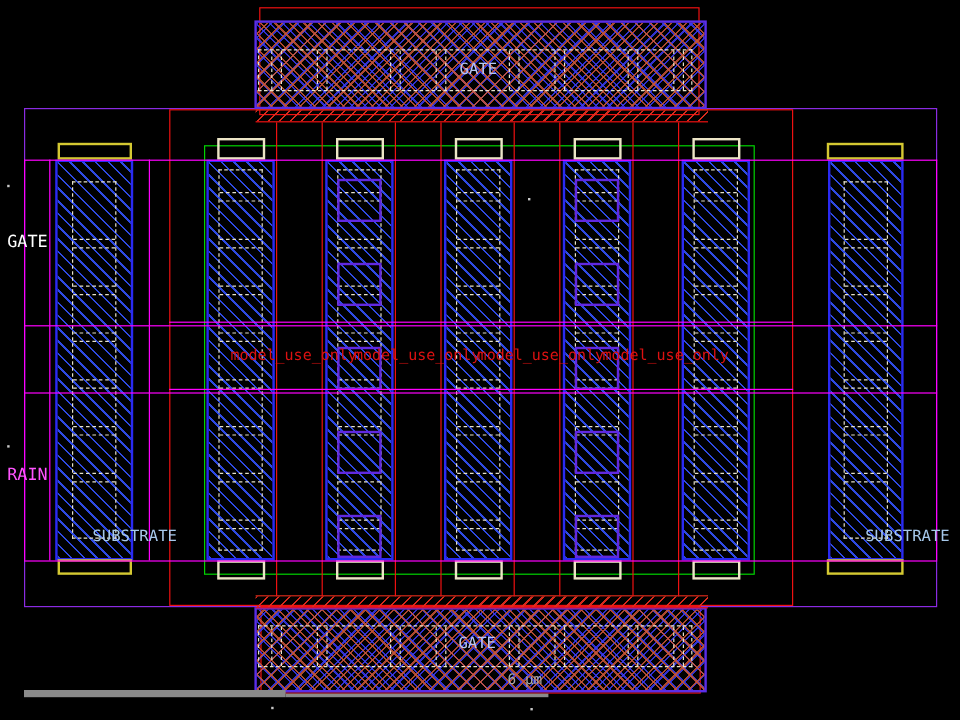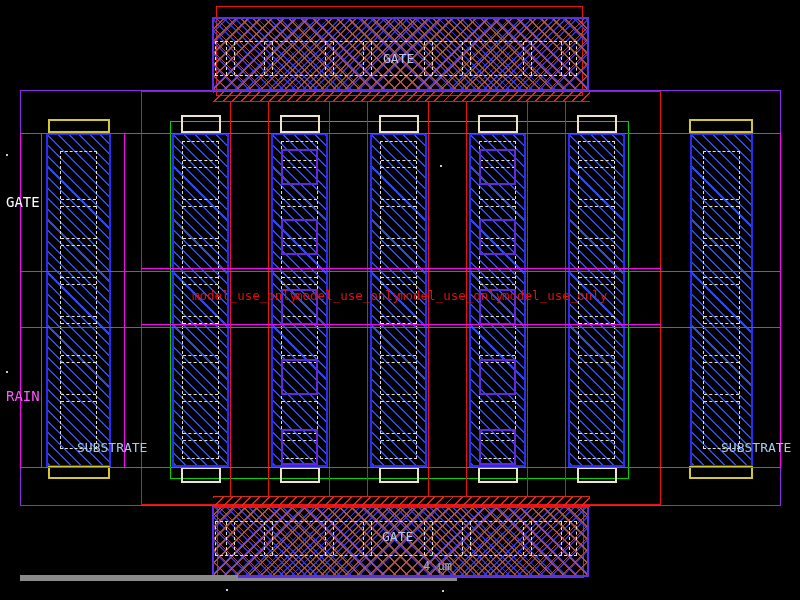--- a/index.html
+++ b/index.html
@@ -75,21 +75,21 @@
   <div class="txt" style="left:77px;top:441px;font-size:13px;color:#a6c8ea;">SUBSTRATE</div>
   <div class="txt" style="left:721px;top:441px;font-size:13px;color:#a6c8ea;">SUBSTRATE</div>
 
   <div class="txt" style="left:192px;top:289px;font-size:12.5px;color:#dd1111;">model_use_only</div>
   <div class="txt" style="left:295px;top:289px;font-size:12.5px;color:#dd1111;">model_use_only</div>
   <div class="txt" style="left:398px;top:289px;font-size:12.5px;color:#dd1111;">model_use_only</div>
   <div class="txt" style="left:502px;top:289px;font-size:12.5px;color:#dd1111;">model_use_only</div>
 
   <div class="abs bar" style="left:20px;top:575px;width:218px;height:6px;"></div>
   <div class="abs bar" style="left:238px;top:578px;width:219px;height:3px;"></div>
-  <div class="txt" style="left:423px;top:560px;font-size:12px;color:#aaaaaa;">4 µm</div>
+  <div class="txt" style="left:423px;top:560px;font-size:12px;color:#aaaaaa;">6 µm</div>
 
   <div class="abs dot" style="left:6px;top:154px;"></div>
   <div class="abs dot" style="left:6px;top:371px;"></div>
   <div class="abs dot" style="left:440px;top:165px;"></div>
   <div class="abs dot" style="left:226px;top:589px;"></div>
   <div class="abs dot" style="left:442px;top:590px;"></div>
 <div class="abs bluecol" style="left: 46px; top: 133px; width: 65px; height: 334px; z-index: 4;"></div>
     <div class="abs ycap" style="left: 48px; top: 119px; width: 62px; height: 14px; z-index: 5;"></div>
     <div class="abs ycap" style="left: 48px; top: 466px; width: 62px; height: 13px; z-index: 5;"></div>
     <div class="abs dashrect" style="left: 60px; top: 151px; width: 37px; height: 298px; z-index: 5;"></div>

